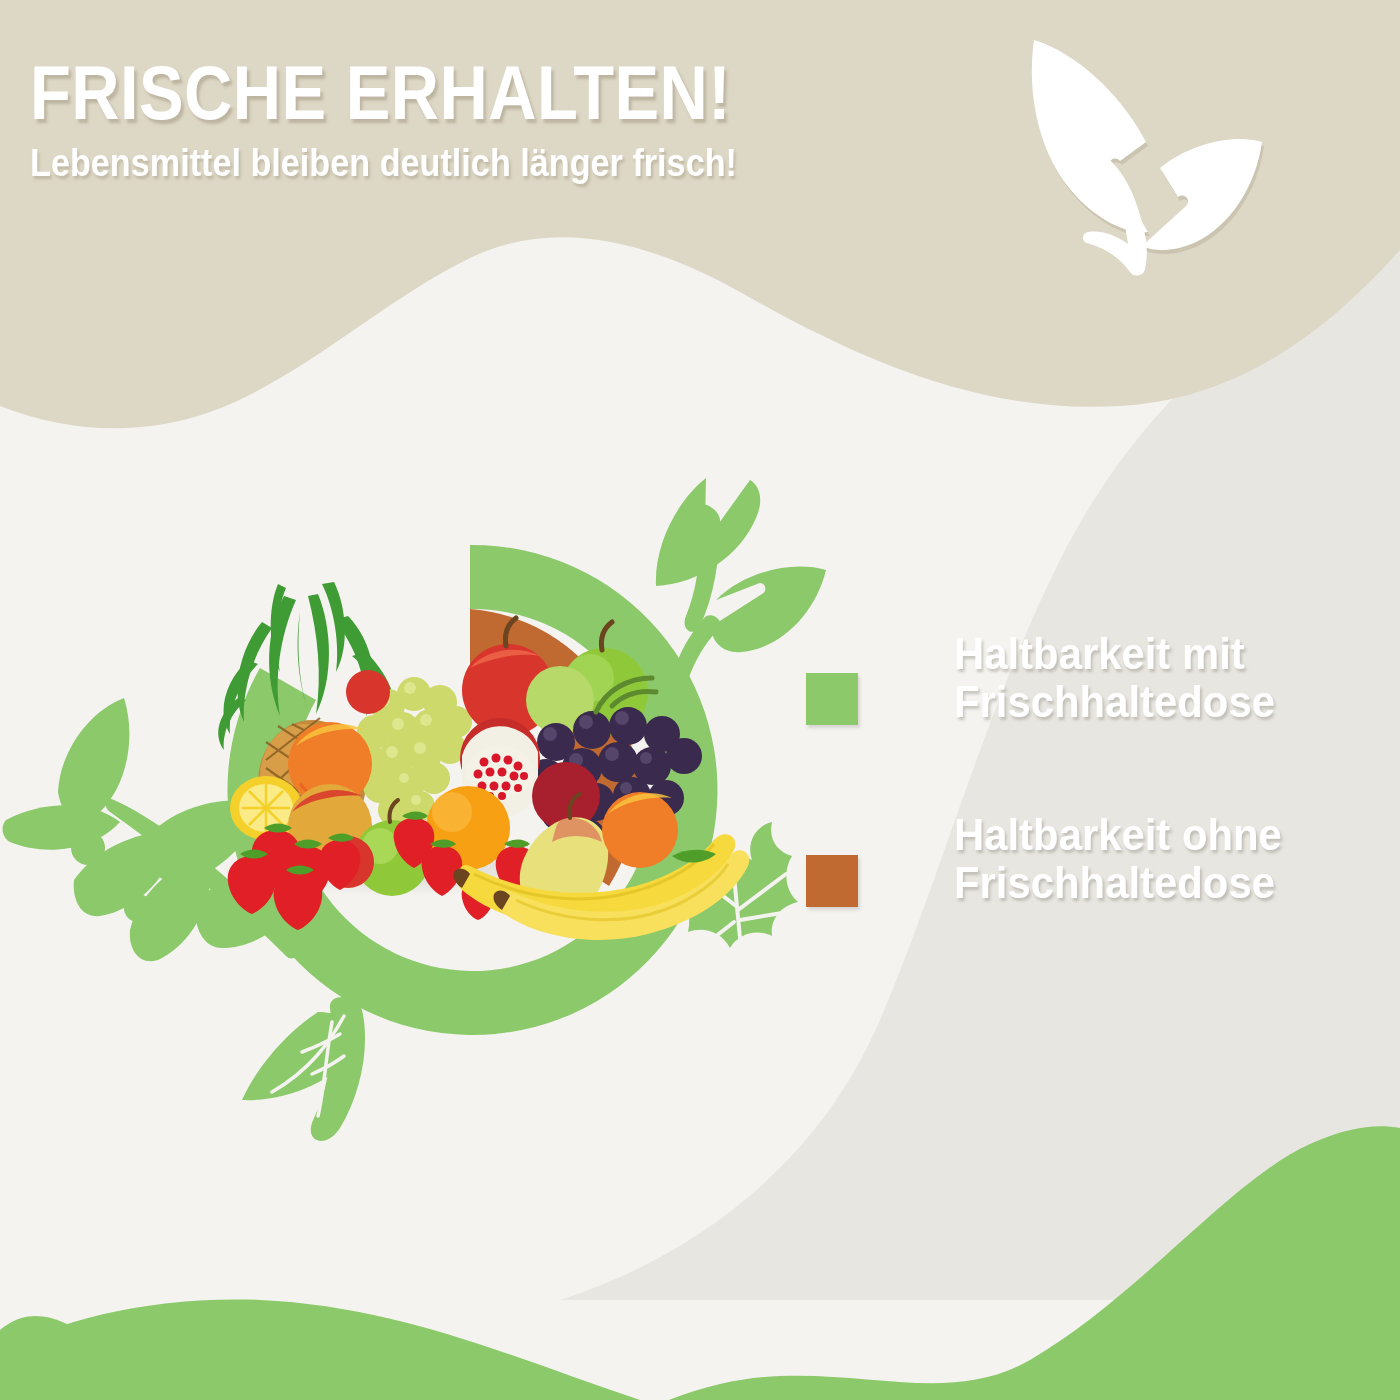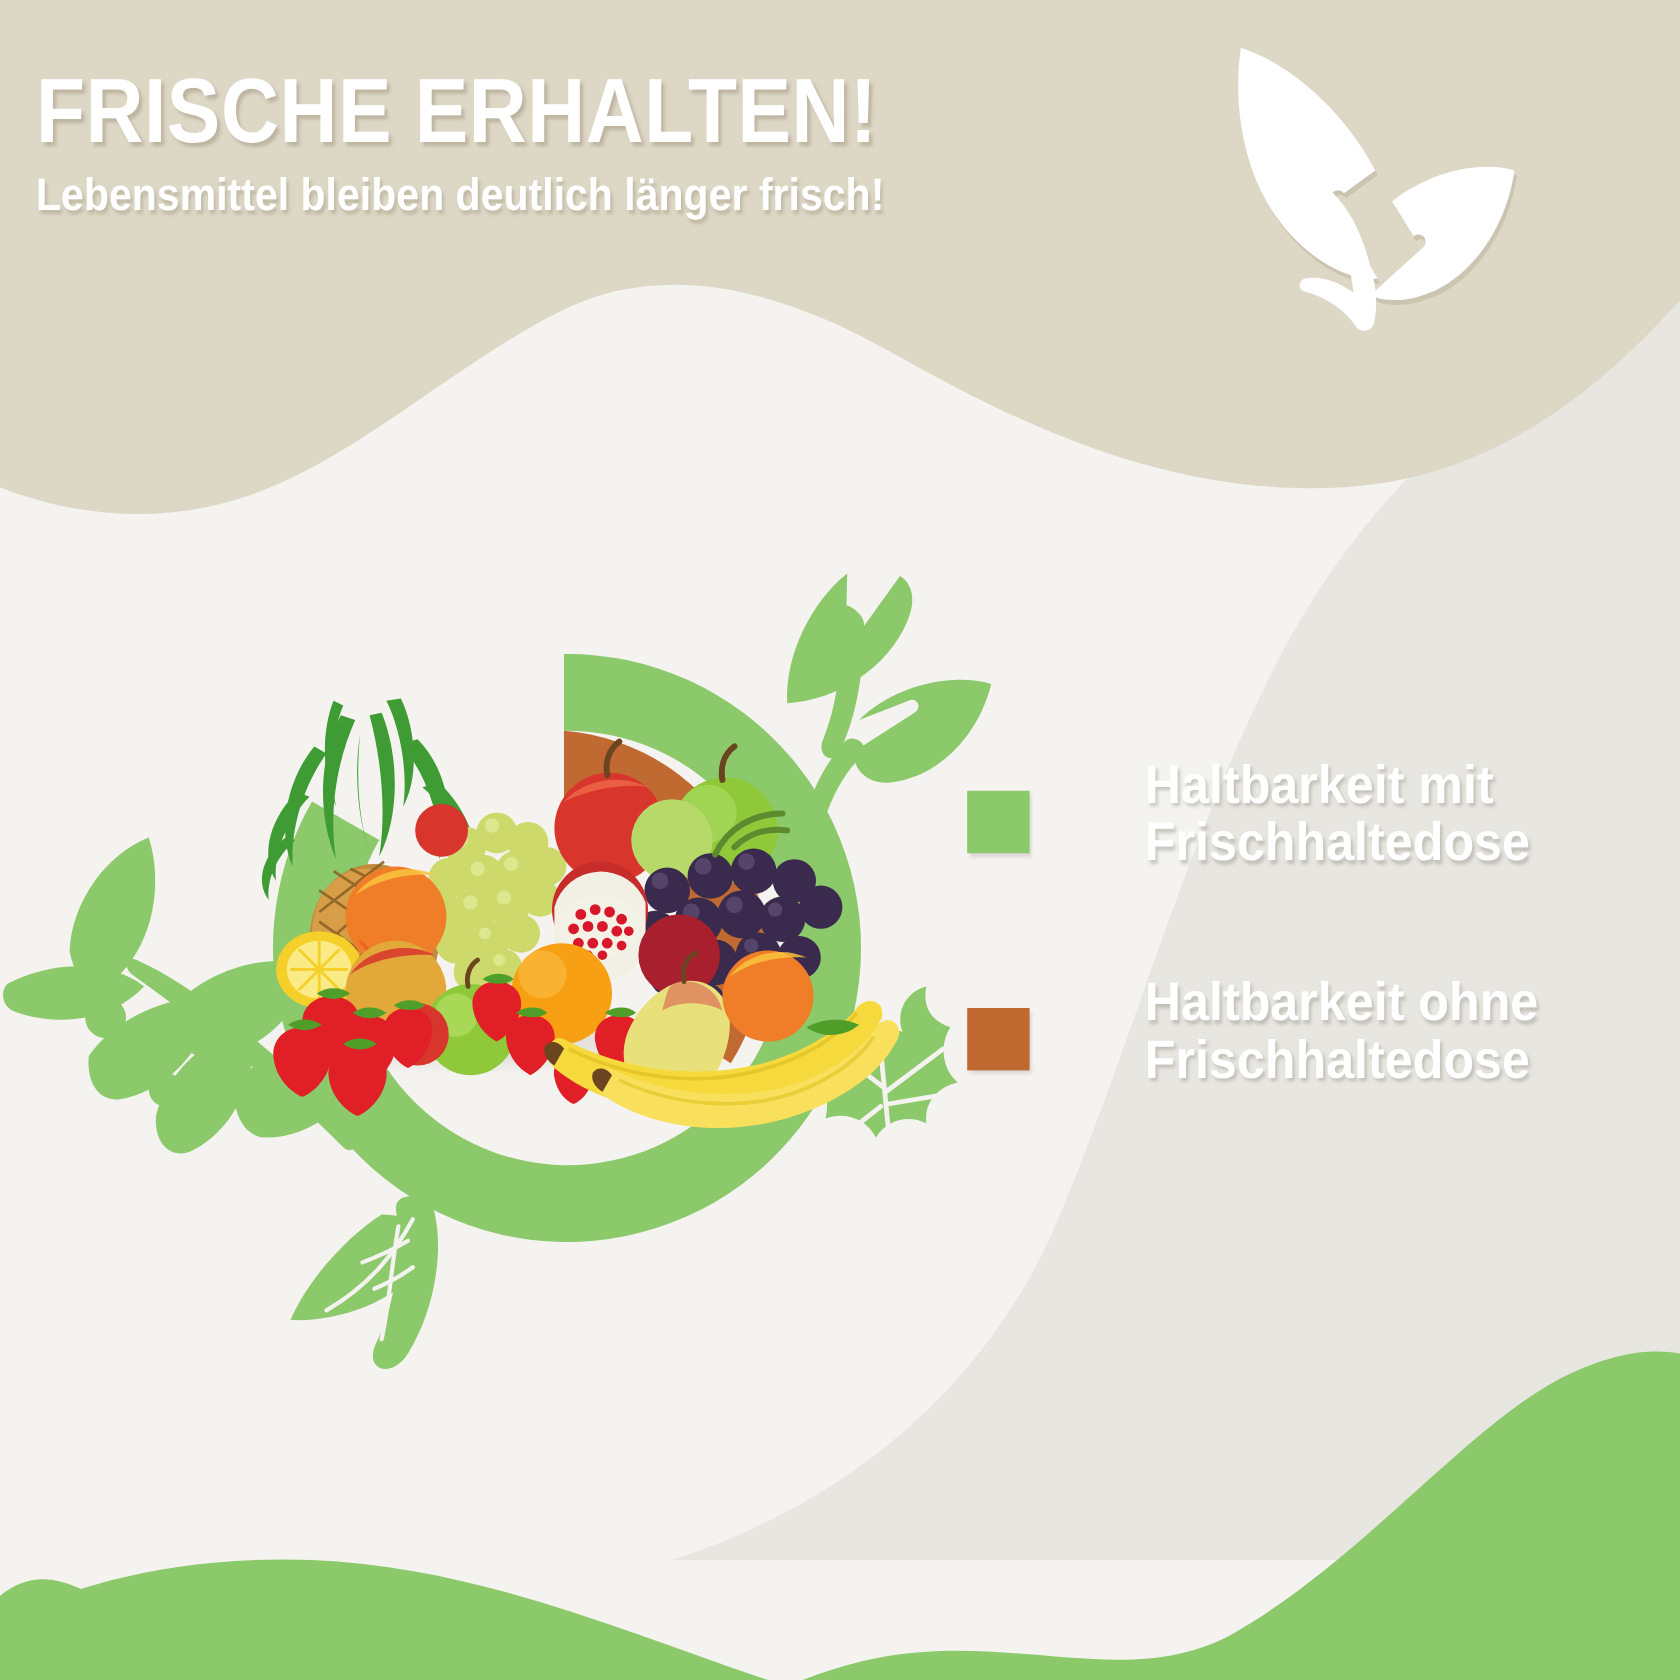--- a/index.html
+++ b/index.html
@@ -53,21 +53,21 @@
   }
   
   .legend {
     position: absolute;
     left: 806px;
     top: 630px;
     width: 560px;
   }
   .legend-row {
     display: flex;
-    align-items: center;
+    align-items: flex-end;
     margin-bottom: 86px;
   }
   .legend-swatch {
     width: 52px;
     height: 52px;
     flex: 0 0 52px;
     margin-top: 14px;
     box-shadow: 2px 3px 3px rgba(150,150,145,0.30);
   }
   .legend-label {

